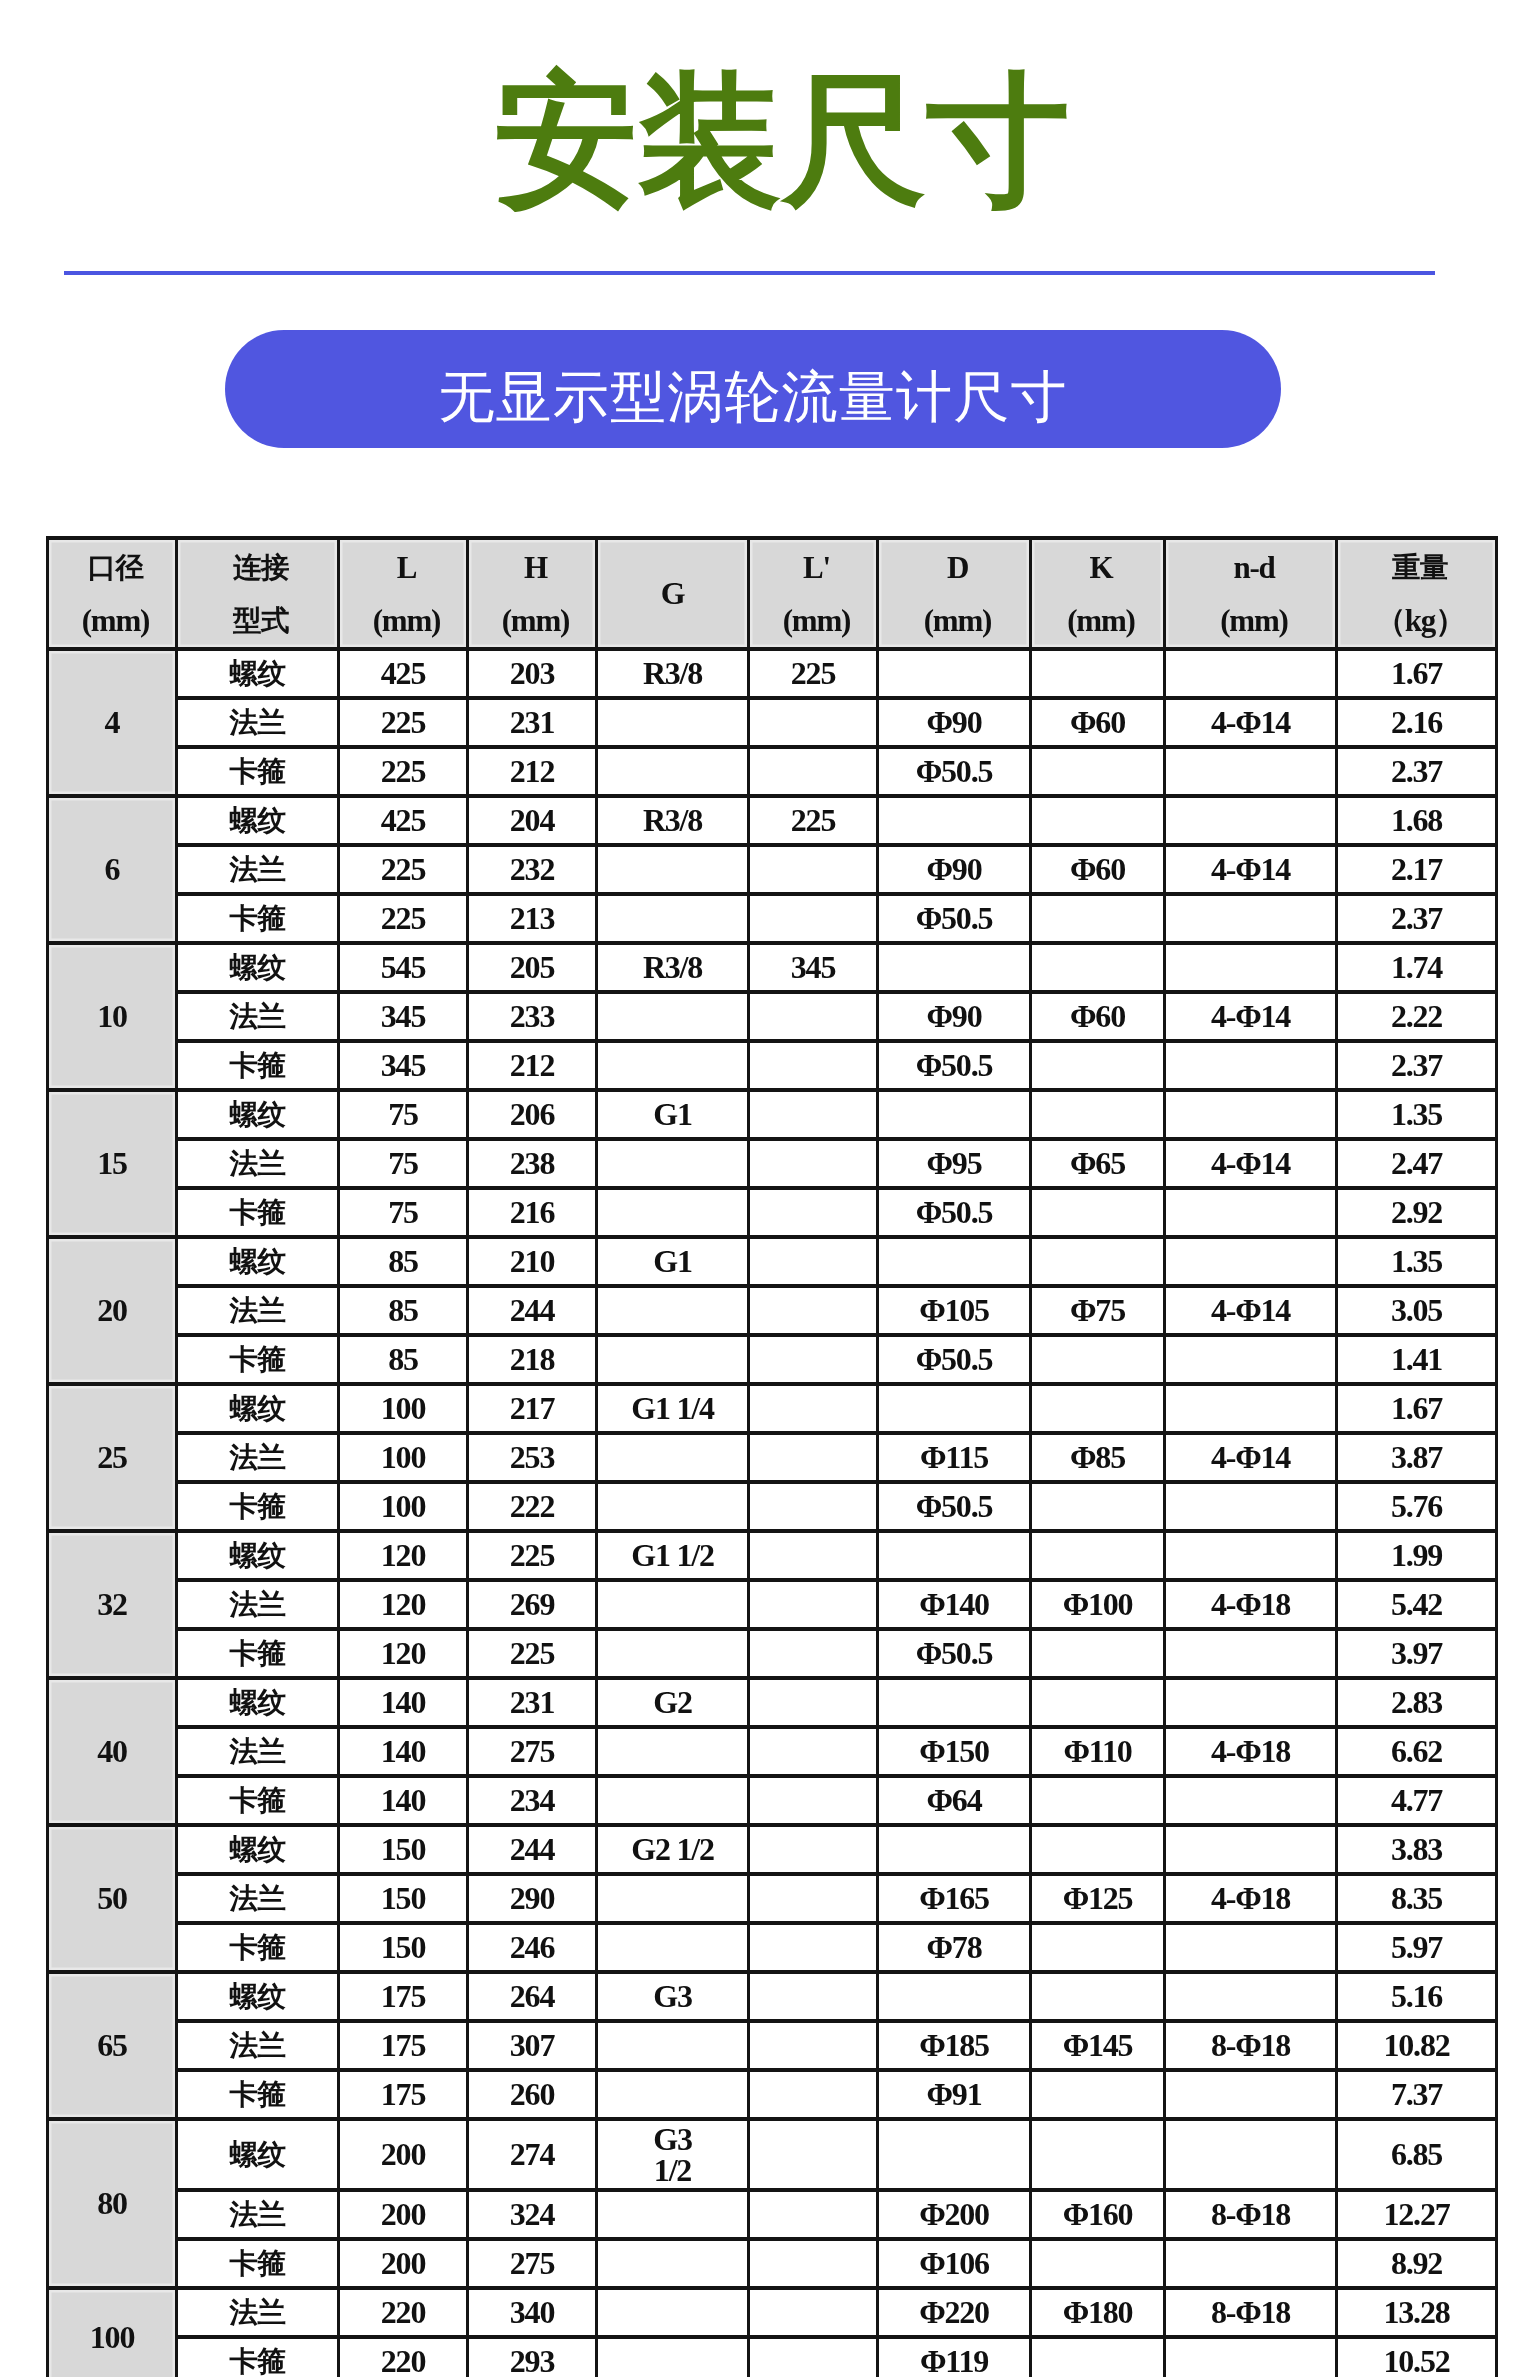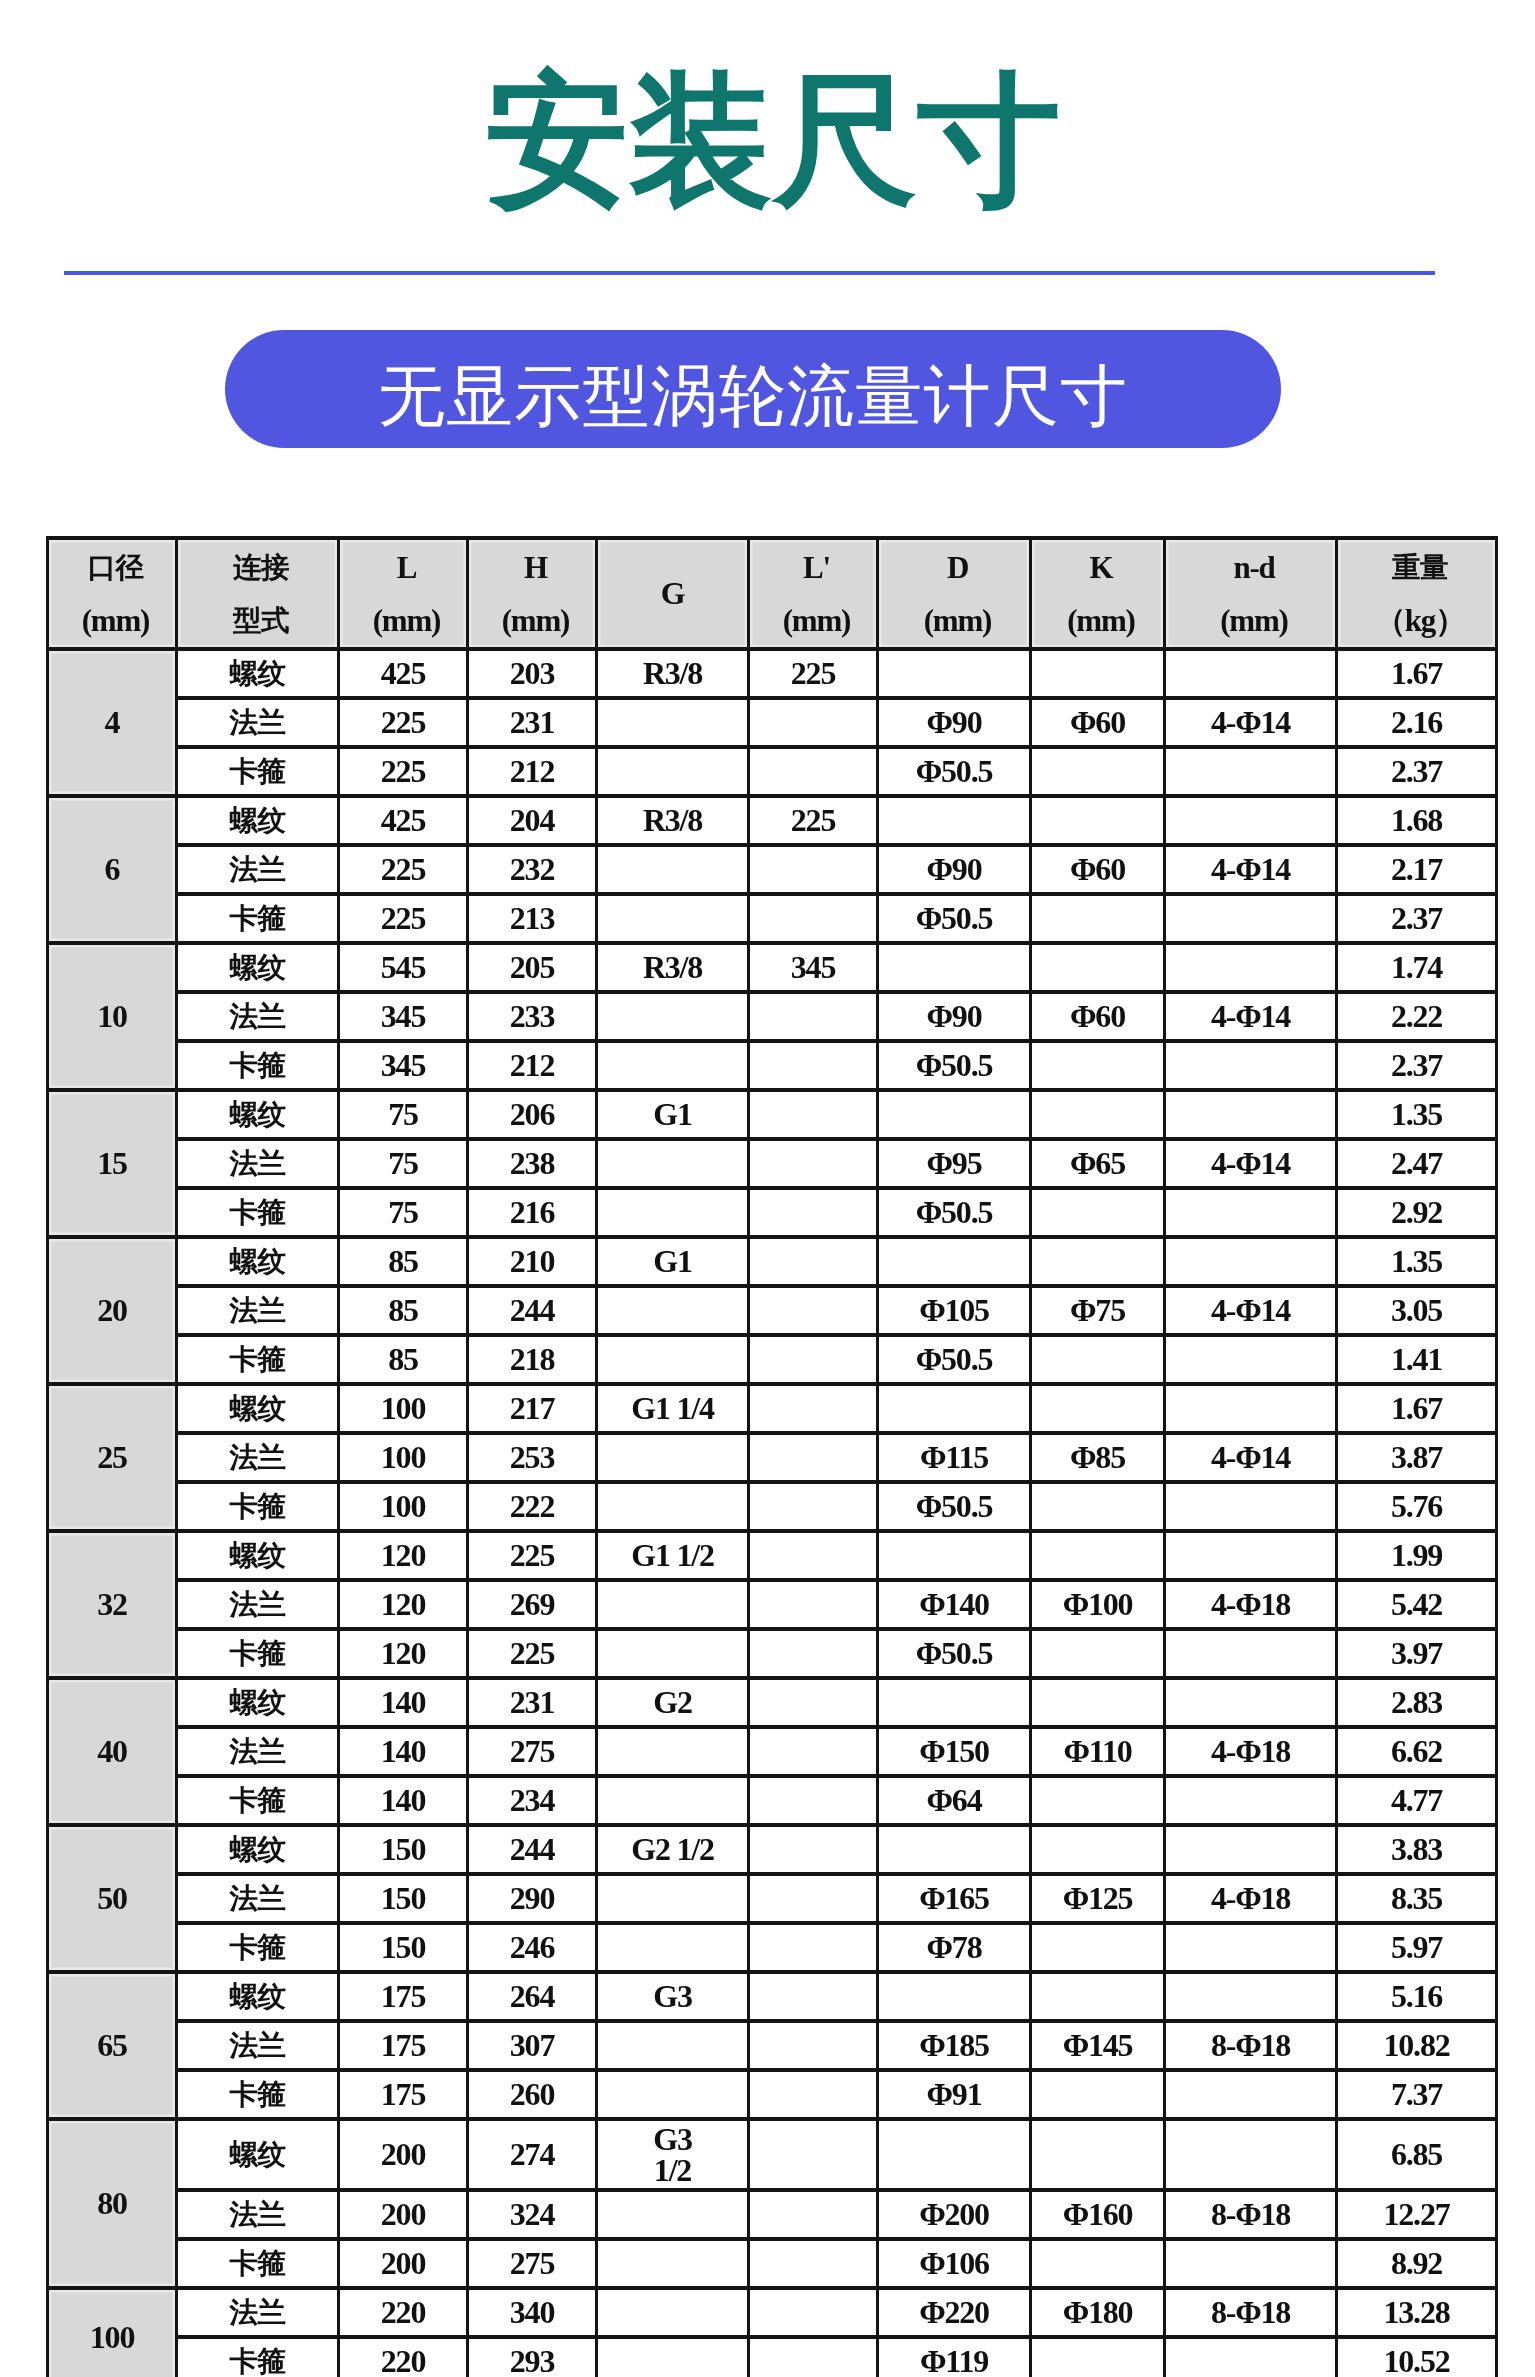--- a/index.html
+++ b/index.html
@@ -3,35 +3,35 @@
 <meta charset="utf-8">
 <style>
   html, body { margin: 0; padding: 0; }
   body {
     width: 1535px; height: 2377px; overflow: hidden; position: relative;
     background: #ffffff;
     font-family: "Liberation Serif", serif;
   }
   .page-title {
     position: absolute; left: 485px; top: 67px; width: 585px; height: 146px;
-    line-height: 146px; font-size: 144px; font-weight: bold; color: #0f766e;
-    text-align: left; white-space: nowrap;
+    line-height: 146px; font-size: 144px; font-weight: bold; color: #4d7c0f;
+    text-align: right; white-space: nowrap;
     font-family: "DejaVu Sans", sans-serif;
   }
   .title-divider {
     position: absolute; left: 64px; top: 271px; width: 1371px; height: 3.7px;
     background: #4b55e1;
   }
   .section-pill {
     position: absolute; left: 225px; top: 330px; width: 1056px; height: 118px;
     border-radius: 59px; background: #5056e0; box-sizing: border-box;
     padding-top: 15px;
   }
   .section-title {
-    display: block; text-align: center; line-height: 103px; font-size: 67px;
+    display: block; text-align: center; line-height: 103px; font-size: 56px;
     color: #ffffff; letter-spacing: 1.2px; white-space: nowrap;
     font-family: "DejaVu Sans", sans-serif; font-weight: normal;
   }
   table.spec {
     position: absolute; left: 46px; top: 536px; width: 1448px;
     border-collapse: collapse; table-layout: fixed;
     font-family: "Liberation Serif", serif; color: #111111;
   }
   table.spec th, table.spec td {
     border-style: solid; border-color: #141414;

